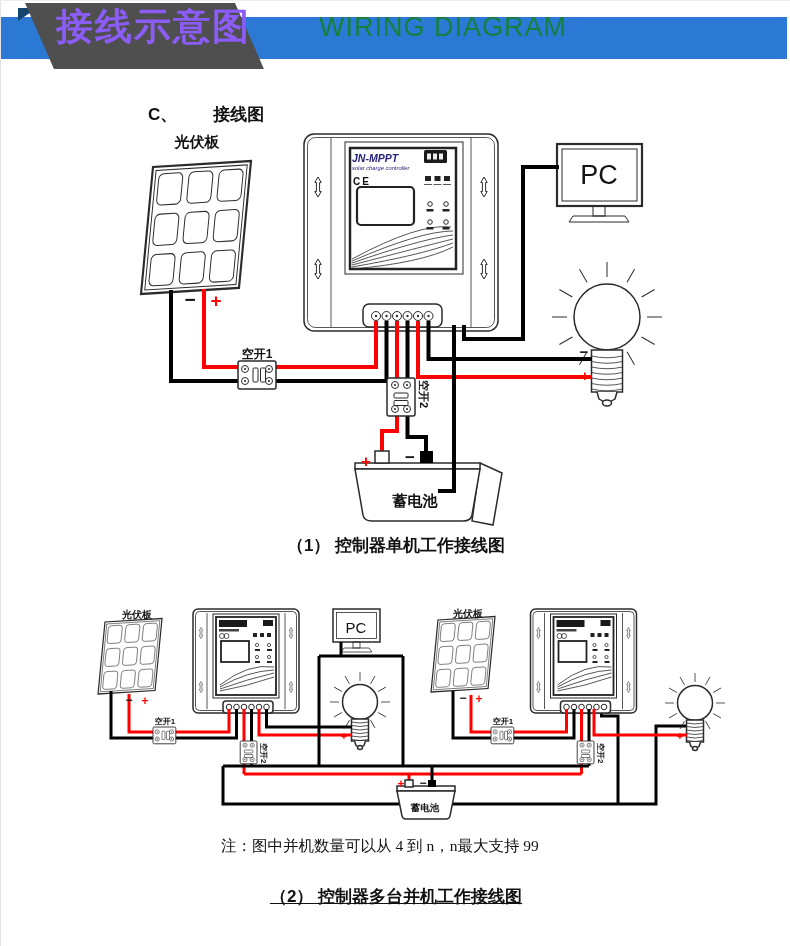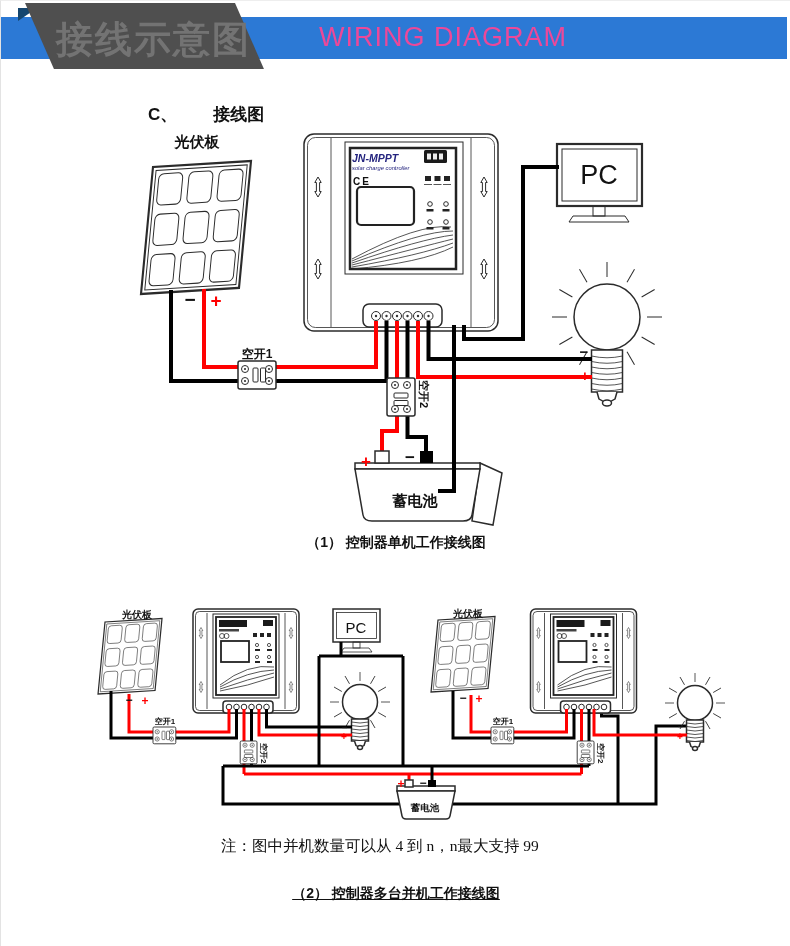--- a/index.html
+++ b/index.html
@@ -5,27 +5,27 @@
   html,body{margin:0;padding:0;background:#fff;}
   .page{position:relative;width:790px;height:946px;background:#ffffff;overflow:hidden;
         border-left:1px solid #e3e3e3;border-right:1px solid #e3e3e3;border-top:1px solid #eee;
         font-family:"Liberation Sans","DejaVu Sans",sans-serif;}
   
   .hdr-blue{position:absolute;left:0;top:16px;width:786px;height:42px;background:#2c79d5;}
   .hdr-tri{position:absolute;left:17px;top:7px;width:0;height:0;
            border-top:13px solid #15466f;border-right:19px solid transparent;}
   .hdr-para{position:absolute;left:24px;top:2px;width:210px;height:66px;background:#4f4f4f;
             transform:skewX(23.7deg);transform-origin:top left;}
-  .hdr-cn{position:absolute;left:55px;top:14px;width:180px;text-align:right;color:#737373;
+  .hdr-cn{position:absolute;left:55px;top:1px;width:180px;text-align:right;color:#8b5cf6;
           font-size:37px;font-weight:bold;letter-spacing:2px;white-space:nowrap;}
-  .hdr-en{position:absolute;left:318px;top:21px;color:#ec4899;font-size:27px;letter-spacing:1px;white-space:nowrap;}
+  .hdr-en{position:absolute;left:318px;top:11px;color:#15803d;font-size:27px;letter-spacing:1px;white-space:nowrap;}
   
   .secttl{position:absolute;left:147px;top:102px;font-size:17px;font-weight:bold;color:#111;}
   .secttl .gap{display:inline-block;width:36px;}
-  .cap{position:absolute;left:0;width:790px;text-align:center;font-size:14px;font-weight:bold;color:#111;}
+  .cap{position:absolute;left:0;width:790px;text-align:center;font-size:17px;font-weight:bold;color:#111;}
   .cap1{top:533px;} .cap2{top:884px;text-decoration:underline;}
   .note{position:absolute;left:220px;top:835px;font-size:15.5px;color:#111;
         font-family:"Liberation Serif","DejaVu Serif",serif;}
   svg{position:absolute;left:0;top:0;}
   svg text{font-family:"Liberation Sans","DejaVu Sans",sans-serif;fill:#111;}
   .ol{fill:#fff;stroke:#2b2b2b;stroke-width:1.5;}
   .ol2{fill:#fff;stroke:#2b2b2b;stroke-width:2.2;}
   .ln{fill:none;stroke:#2b2b2b;stroke-width:1;}
   .lnt{fill:none;stroke:#2b2b2b;stroke-width:0.8;}
   .wr{fill:none;stroke:#ff0000;stroke-width:4;}

